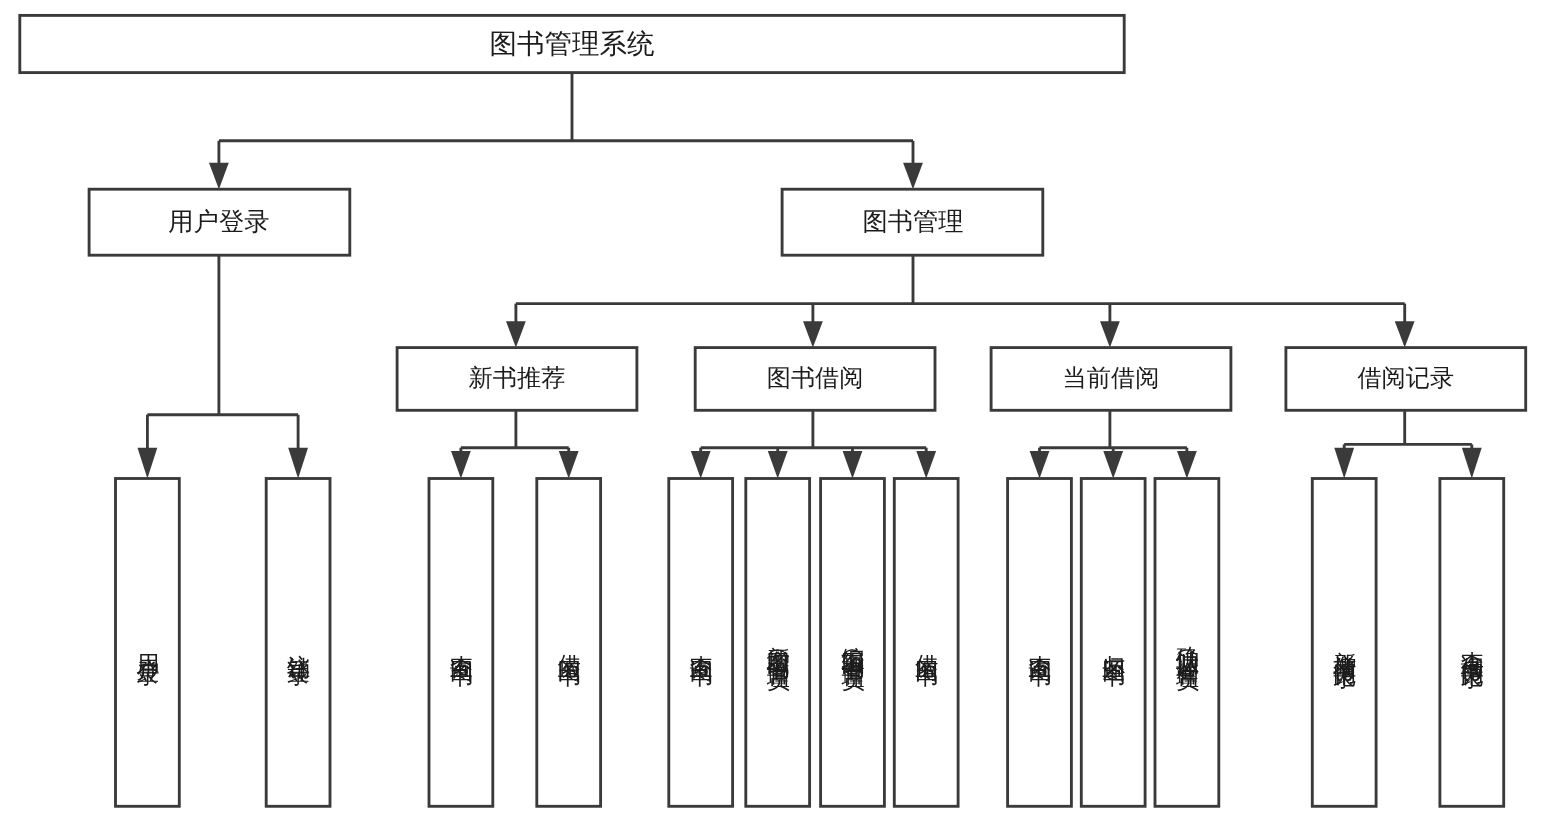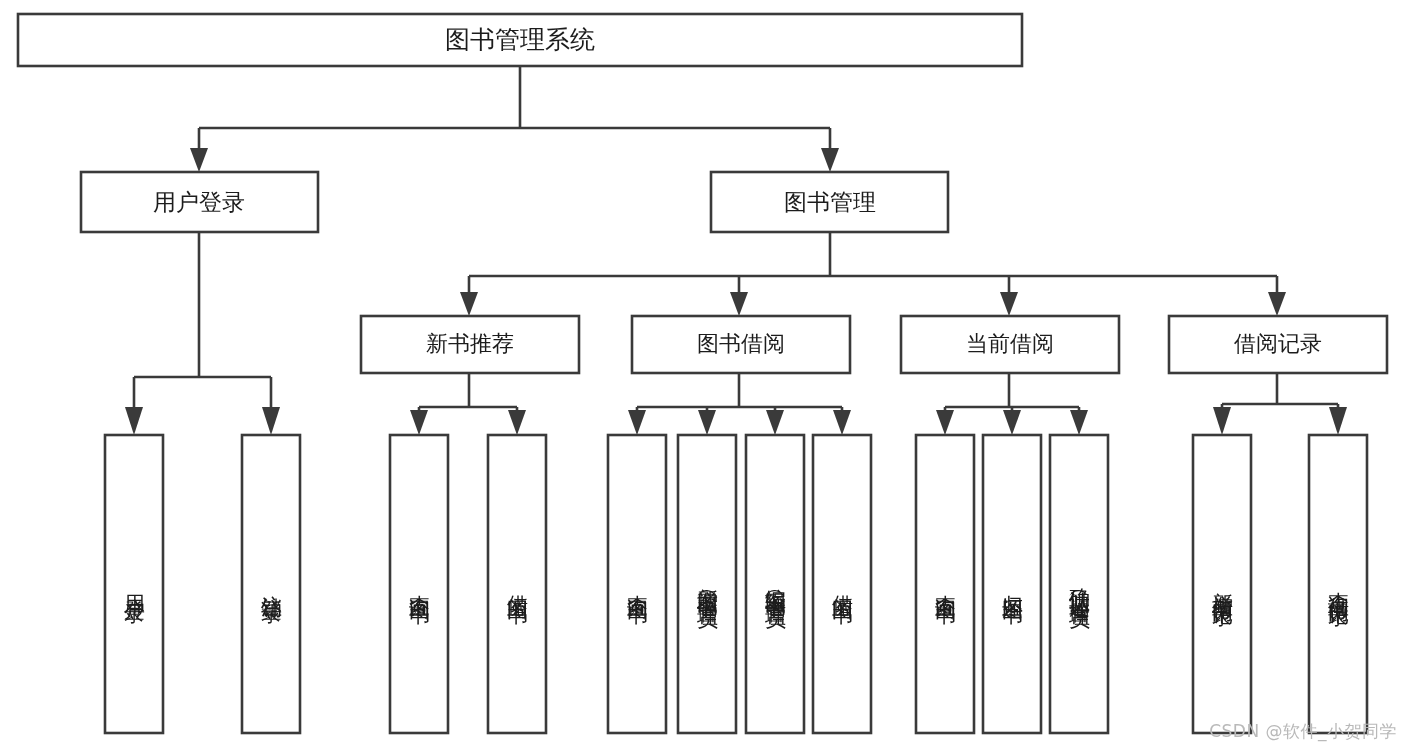--- a/index.html
+++ b/index.html
@@ -257,14 +257,13 @@
     <span class="leaf-text">确认归还（管理员）</span>
   </div>
 
   <div class="leaf-text-wrap" style="left:1193px; top:435px; width:58px; height:298px;">
     <span class="leaf-text">新增借阅记录</span>
   </div>
   <div class="leaf-text-wrap" style="left:1309px; top:435px; width:58px; height:298px;">
     <span class="leaf-text">查询借阅记录</span>
   </div>
 
-  <div class="watermark">CSDN @软件_小贺同学</div>
 </div>
 
 </body></html>

